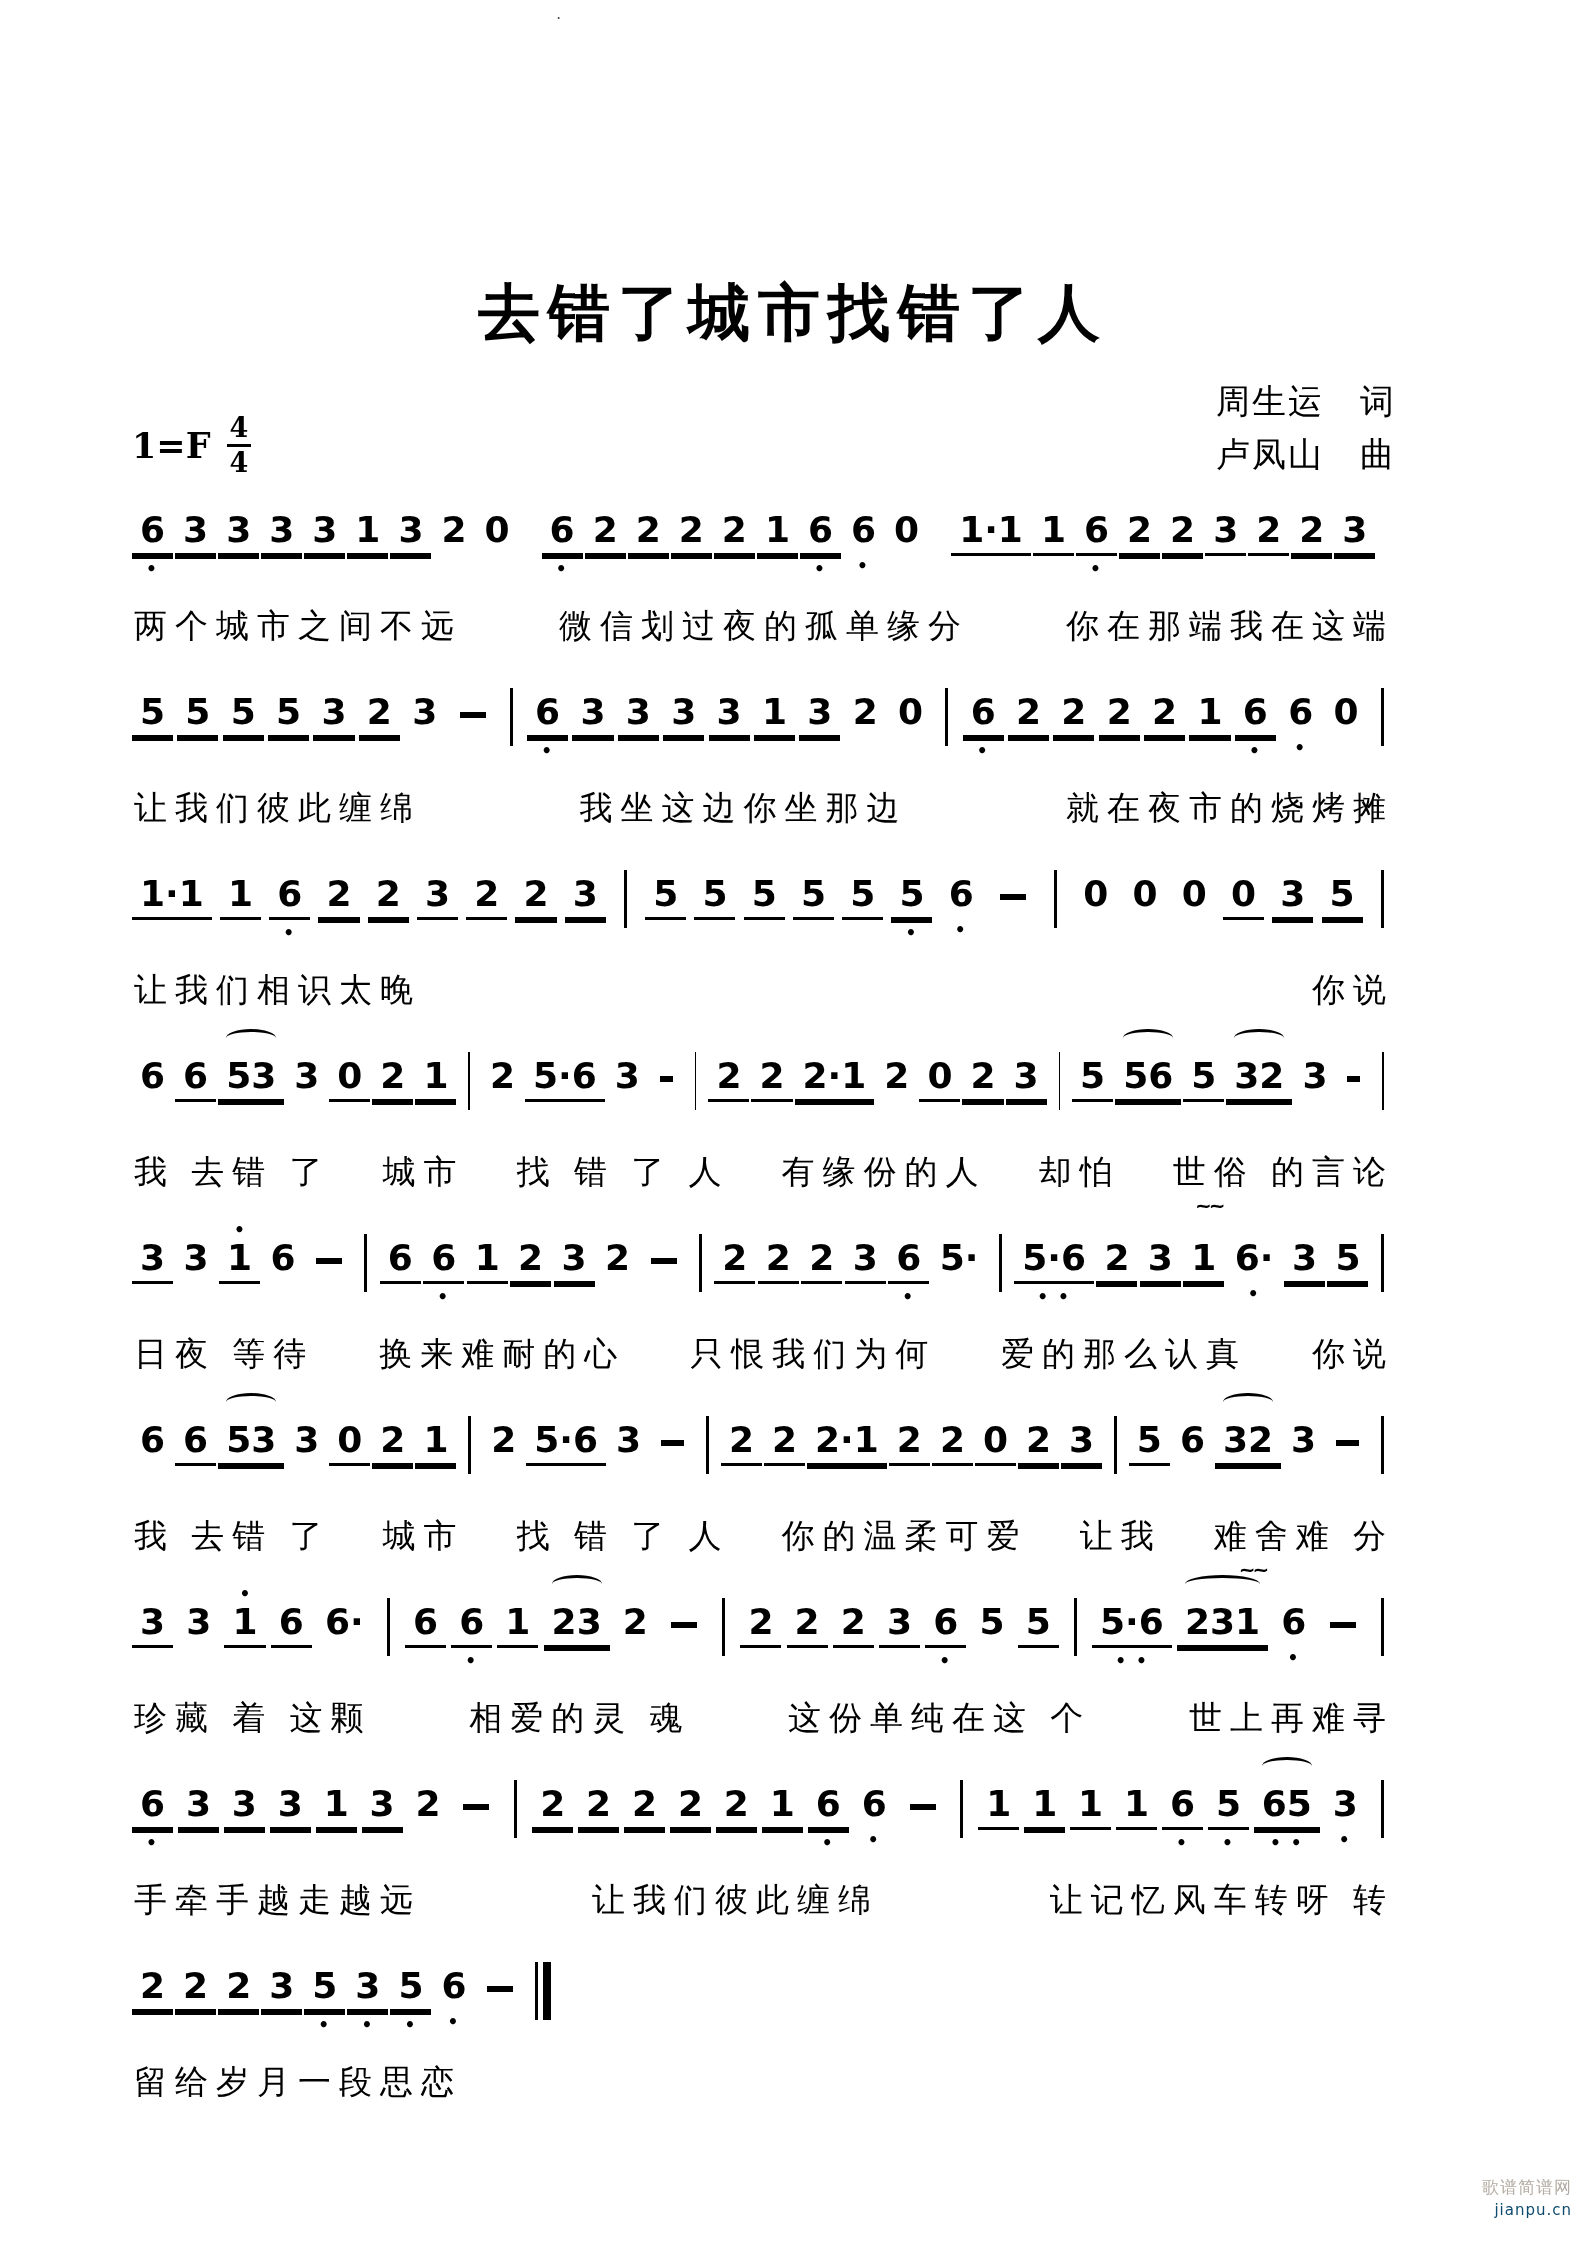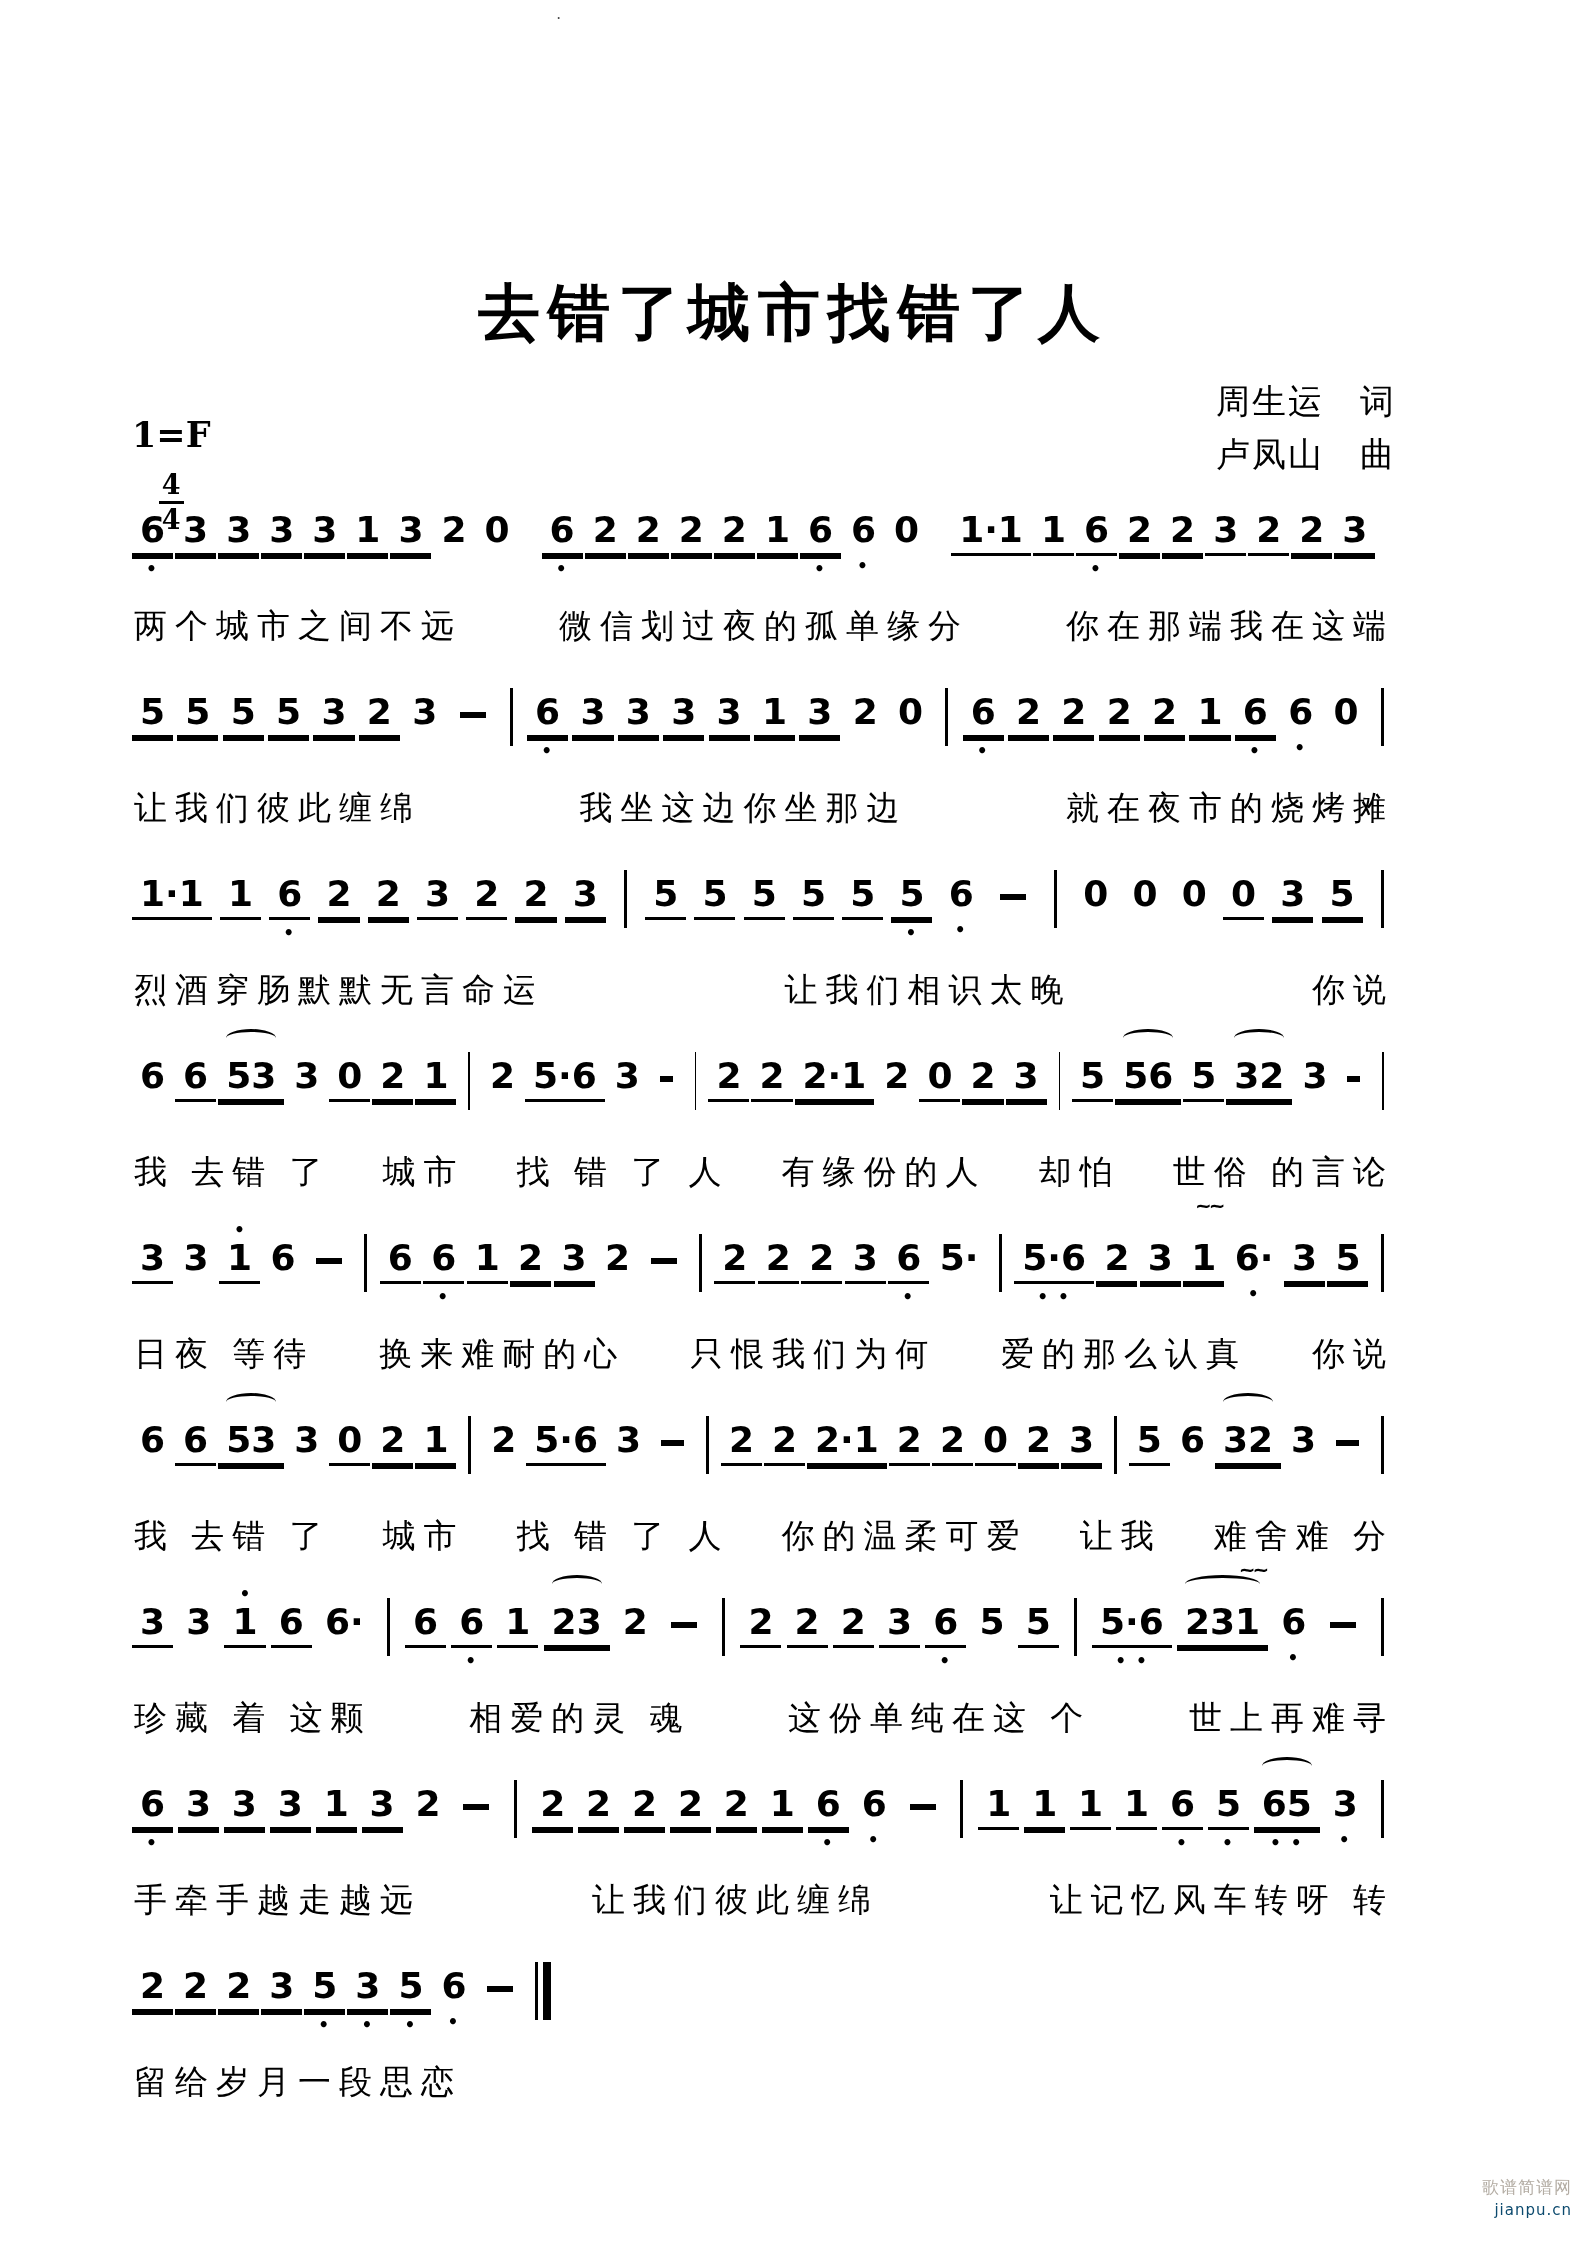--- a/index.html
+++ b/index.html
@@ -13,21 +13,21 @@
     font-size:62px;font-weight:bold;letter-spacing:8px;
     font-family:"DejaVu Serif","Liberation Serif",serif;
     margin-top:27px;
   }
   .credits{
     position:absolute;top:376px;right:190px;text-align:right;
     font-size:34px;line-height:1.55;letter-spacing:2px;
   }
   .keysig{
     position:absolute;top:414px;left:132px;display:flex;align-items:center;gap:16px;
-    font-size:35px;font-weight:bold;font-family:"DejaVu Serif","Liberation Serif",serif;flex-direction:column;
+    font-size:35px;font-weight:bold;font-family:"DejaVu Serif","Liberation Serif",serif;
   }
   .frac{display:inline-flex;flex-direction:column;align-items:center;font-size:27px;line-height:1.05;}
   .fnum{border-bottom:3px solid #000;padding:0 3px 2px;}
   .fden{padding-top:2px;}
 
   .score{position:absolute;top:496px;left:132px;width:1262px;}
   .score-line{margin-bottom:29px;}
   .notes-row{display:flex;align-items:flex-start;gap:2px;min-height:92px;}
   .score-line.full .notes-row{justify-content:space-between;}
   .note{
@@ -479,21 +479,20 @@
             <div class="slot bot"></div>
           </div>
           <div class="note">
             <div class="slot top"></div>
             <div class="num u2">5</div>
             <div class="slot bot"></div>
           </div>
           <div class="bar"></div>
         </div>
         <div class="lyrics-row">
-          <div class="lyric-seg">烈酒穿肠默默无言命运</div>
           <div class="lyric-seg">让我们相识太晚</div>
           <div class="lyric-seg">你说</div>
         </div>
       </div>
       <div class="score-line full">
         <div class="notes-row">
           <div class="note">
             <div class="slot top"></div>
             <div class="num">6</div>
             <div class="slot bot"></div>

